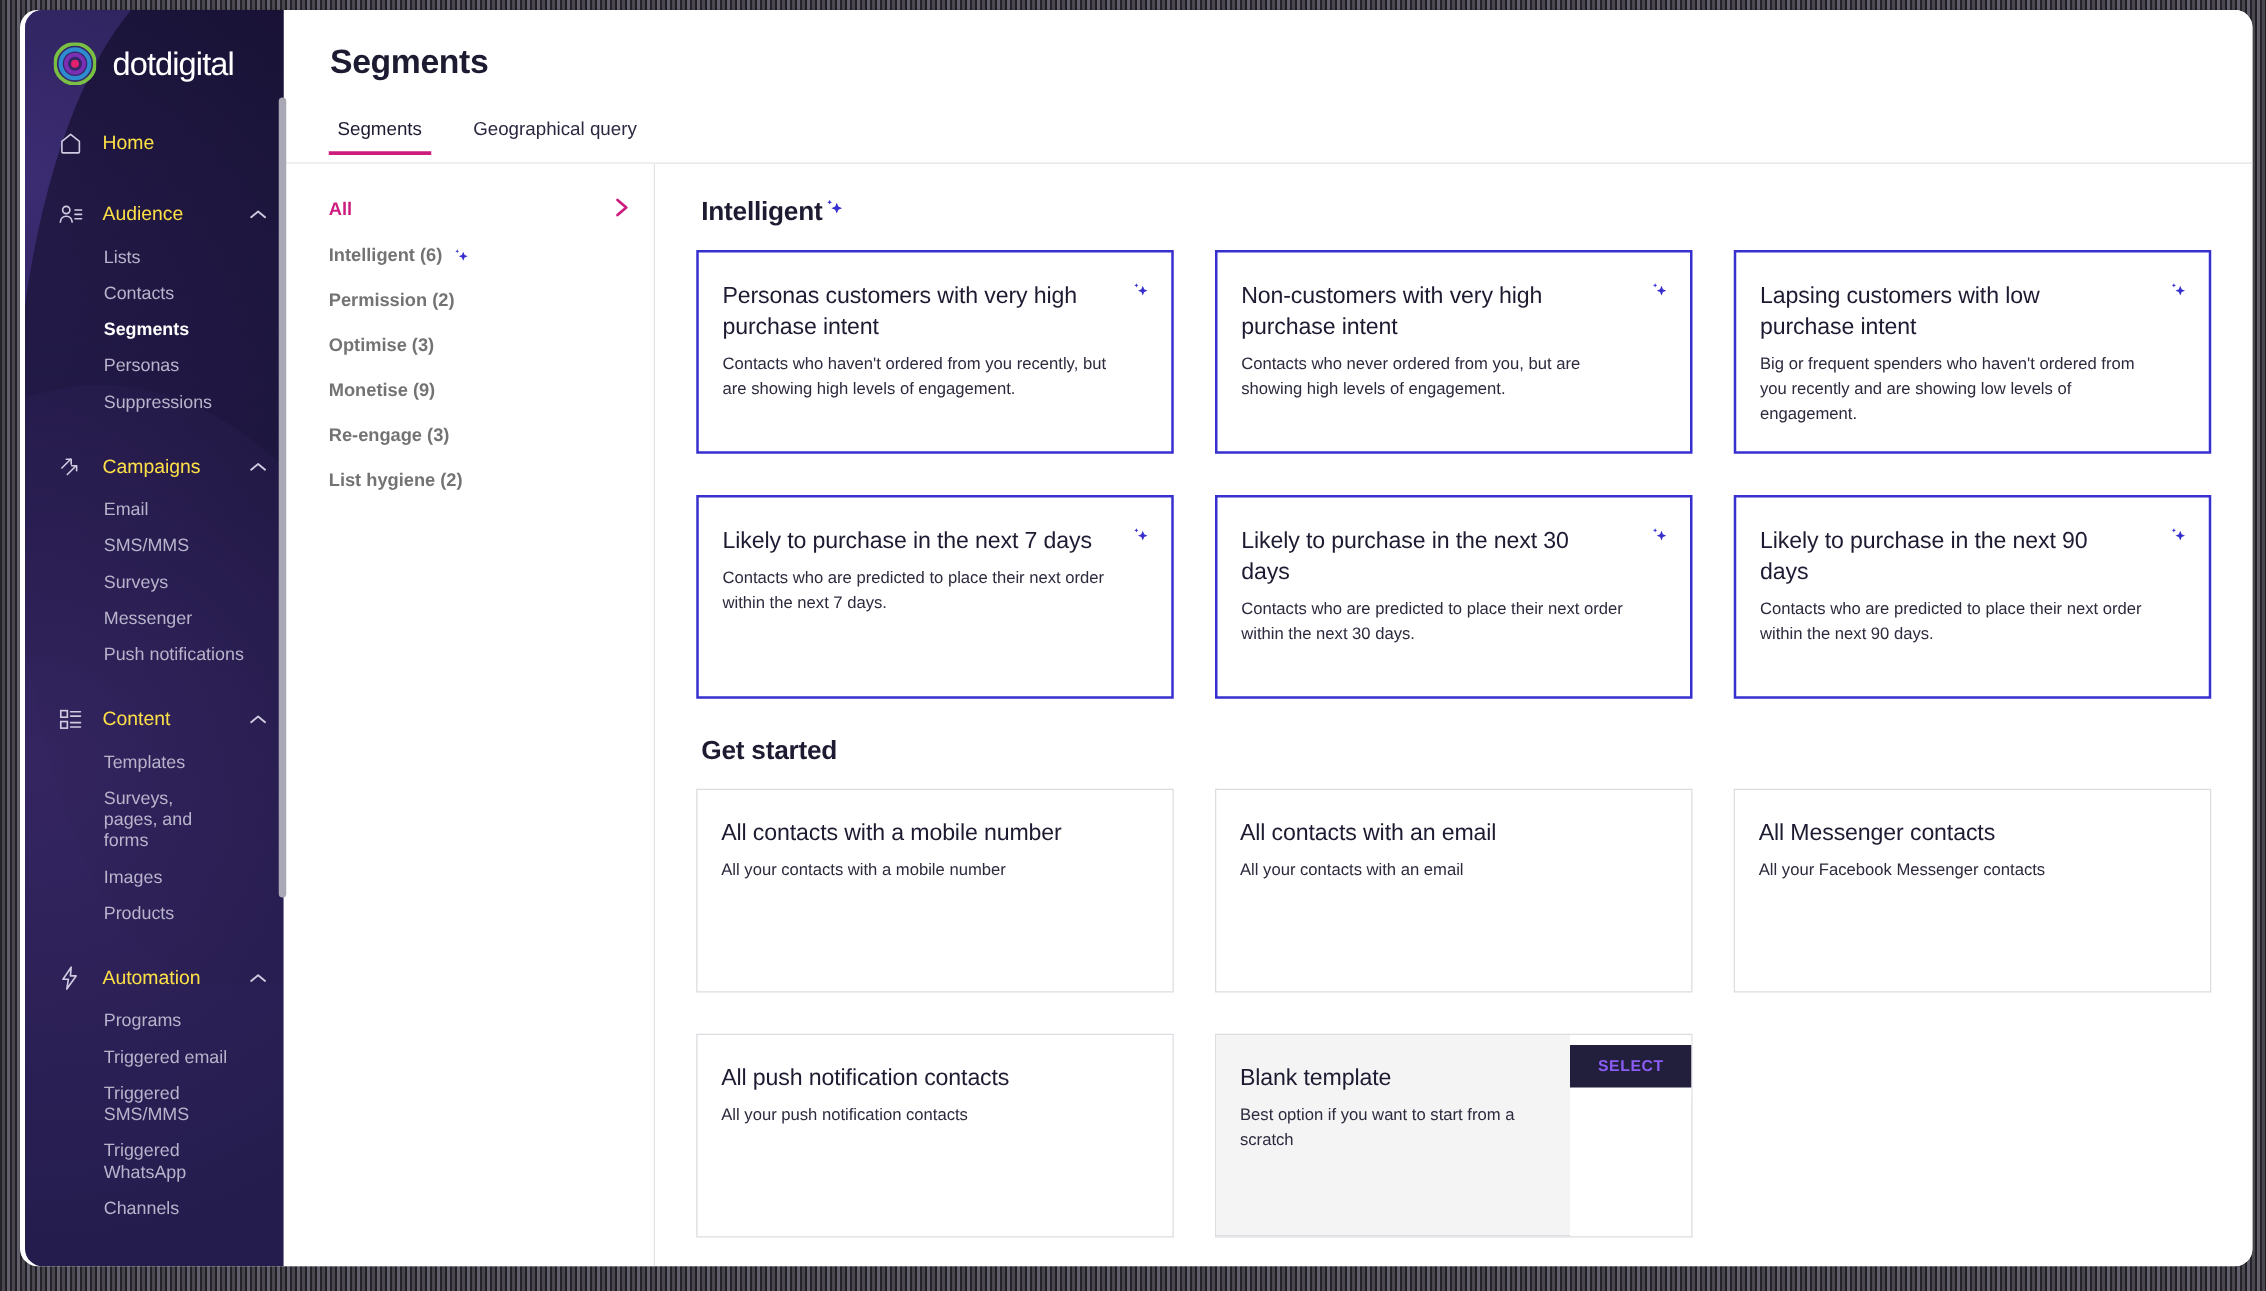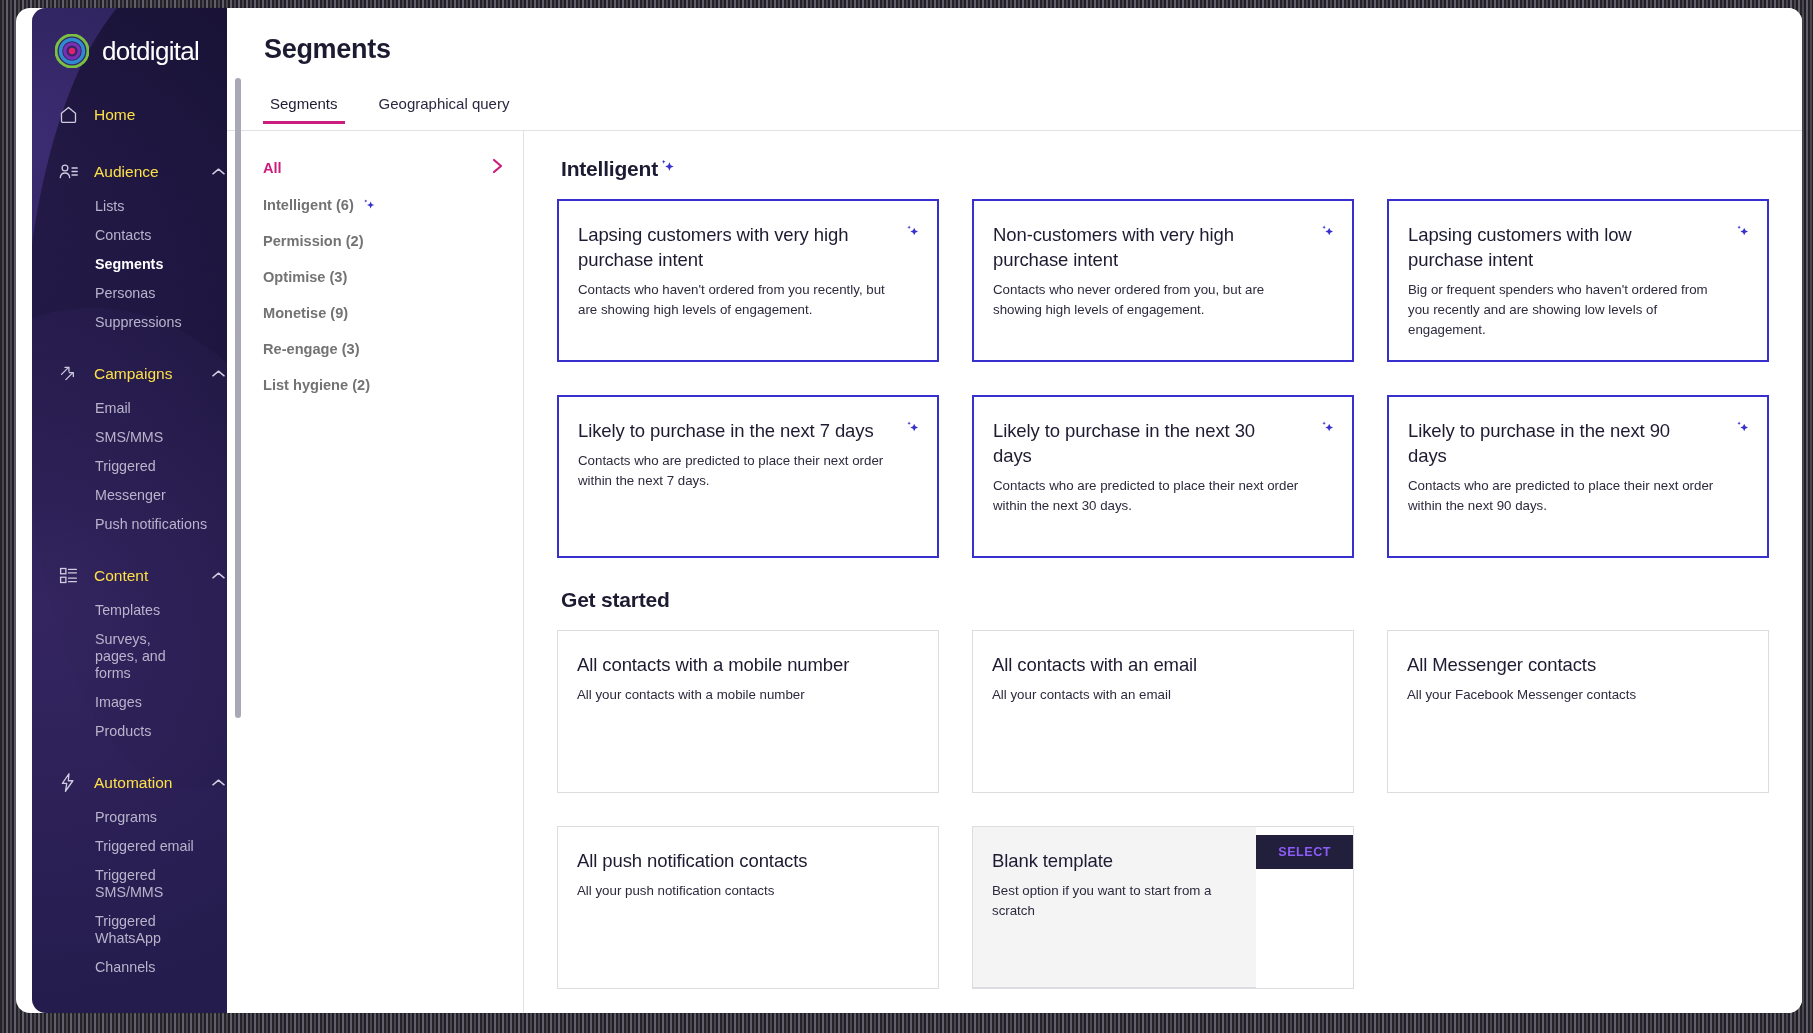--- a/index.html
+++ b/index.html
@@ -29,21 +29,21 @@
     left: 16px; top: 8px;
     width: 1786px; height: 1005px;
     background: #ffffff;
     border-radius: 14px;
     overflow: hidden;
     box-shadow: 0 0 0 1px rgba(0,0,0,.06);
   }
 
   
   #sidebar {
-    position: absolute; left: 16px; top: 0;
+    position: absolute; left: 4px; top: 0;
     width: 211px; height: 1005px;
     background: #241c4d;
     border-radius: 14px 0 0 14px;
     overflow: hidden;
   }
   #sidebar::before {
     content: "";
     position: absolute;
     left: -150px; top: -60px;
     width: 430px; height: 560px;
@@ -326,21 +326,21 @@
           </span>
           <span class="ng-label">Campaigns</span>
           <span class="chev">
             <svg width="13" height="9" viewBox="0 0 14 9" fill="none" stroke="#cfcbe0" stroke-width="1.6" stroke-linecap="round" stroke-linejoin="round">
                 <path d="M1 7l6-5 6 5"></path>
               </svg>
           </span>
         </div>
         <div class="nav-item"><span>Email</span></div>
         <div class="nav-item"><span>SMS/MMS</span></div>
-        <div class="nav-item"><span>Triggered</span></div>
+        <div class="nav-item"><span>Surveys</span></div>
         <div class="nav-item"><span>Messenger</span></div>
         <div class="nav-item"><span>Push notifications</span></div>
         <div class="nav-spacer"></div>
 
         <div class="nav-group-head">
           <span class="ng-icon">
             <svg width="21" height="21" viewBox="0 0 24 24" fill="none" stroke="#cfcbe0" stroke-width="1.5" stroke-linecap="round">
               <rect x="3" y="4" width="6" height="6"></rect>
               <rect x="3" y="14" width="6" height="6"></rect>
               <path d="M12 5h9M12 9h9M12 15h9M12 19h9"></path>
@@ -435,21 +435,21 @@
           <span>
             <svg width="19" height="19" viewBox="0 0 20 20" fill="#3730cf">
               <path d="M12 5.5l1.35 3.15L16.5 10l-3.15 1.35L12 14.5l-1.35-3.15L7.5 10l3.15-1.35z"></path>
               <path d="M6 3l.62 1.38L8 5l-1.38.62L6 7l-.62-1.38L4 5l1.38-.62z"></path>
             </svg>
           </span>
         </div>
 
         <div class="grid">
           <div class="card intelligent">
-            <div class="card-title">Lapsing customers with very high purchase intent</div>
+            <div class="card-title">Personas customers with very high purchase intent</div>
             <div class="card-desc">Contacts who haven't ordered from you recently, but are showing high levels of engagement.</div>
             <span class="card-spark">
               <svg width="17" height="17" viewBox="0 0 20 20" fill="#3730cf">
                   <path d="M12 5.5l1.35 3.15L16.5 10l-3.15 1.35L12 14.5l-1.35-3.15L7.5 10l3.15-1.35z"></path>
                   <path d="M6 3l.62 1.38L8 5l-1.38.62L6 7l-.62-1.38L4 5l1.38-.62z"></path>
                 </svg>
             </span>
           </div>
 
           <div class="card intelligent">

